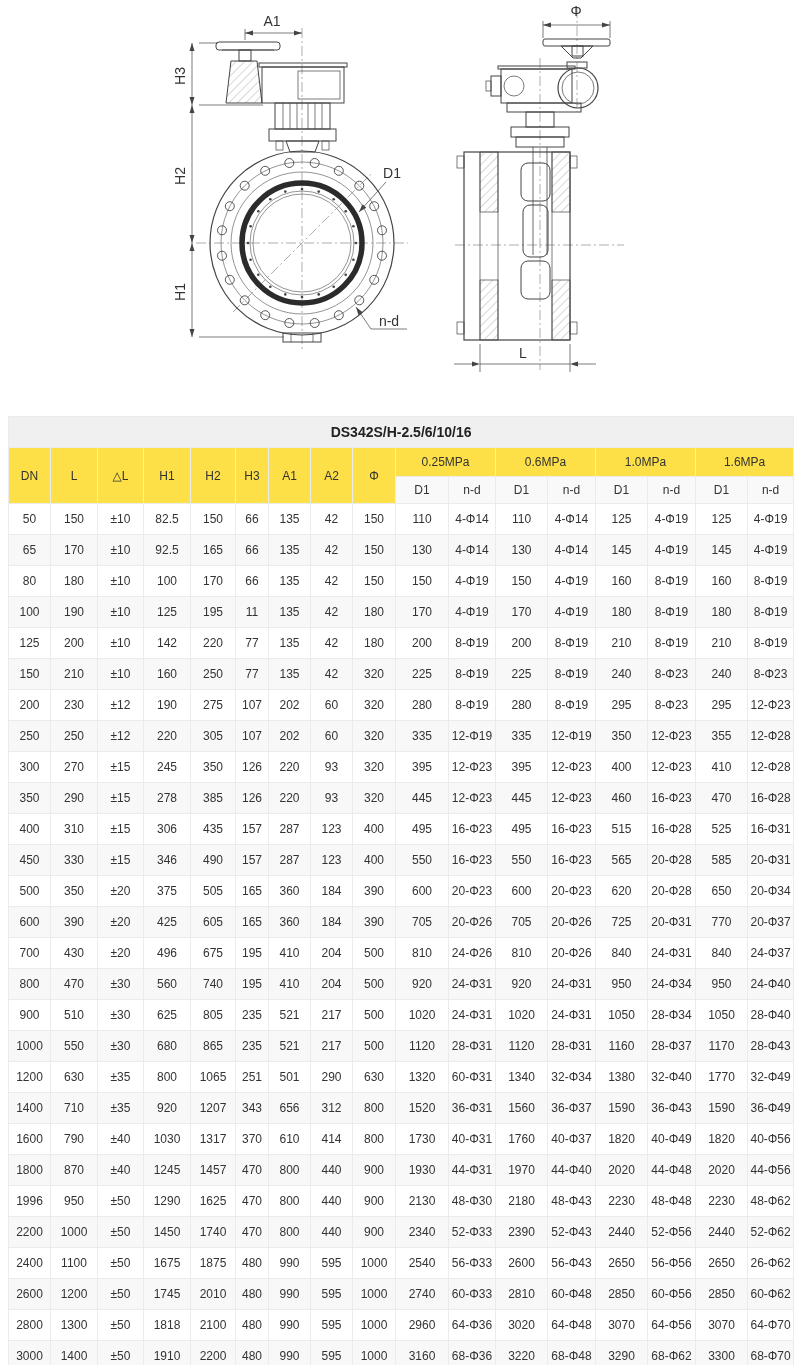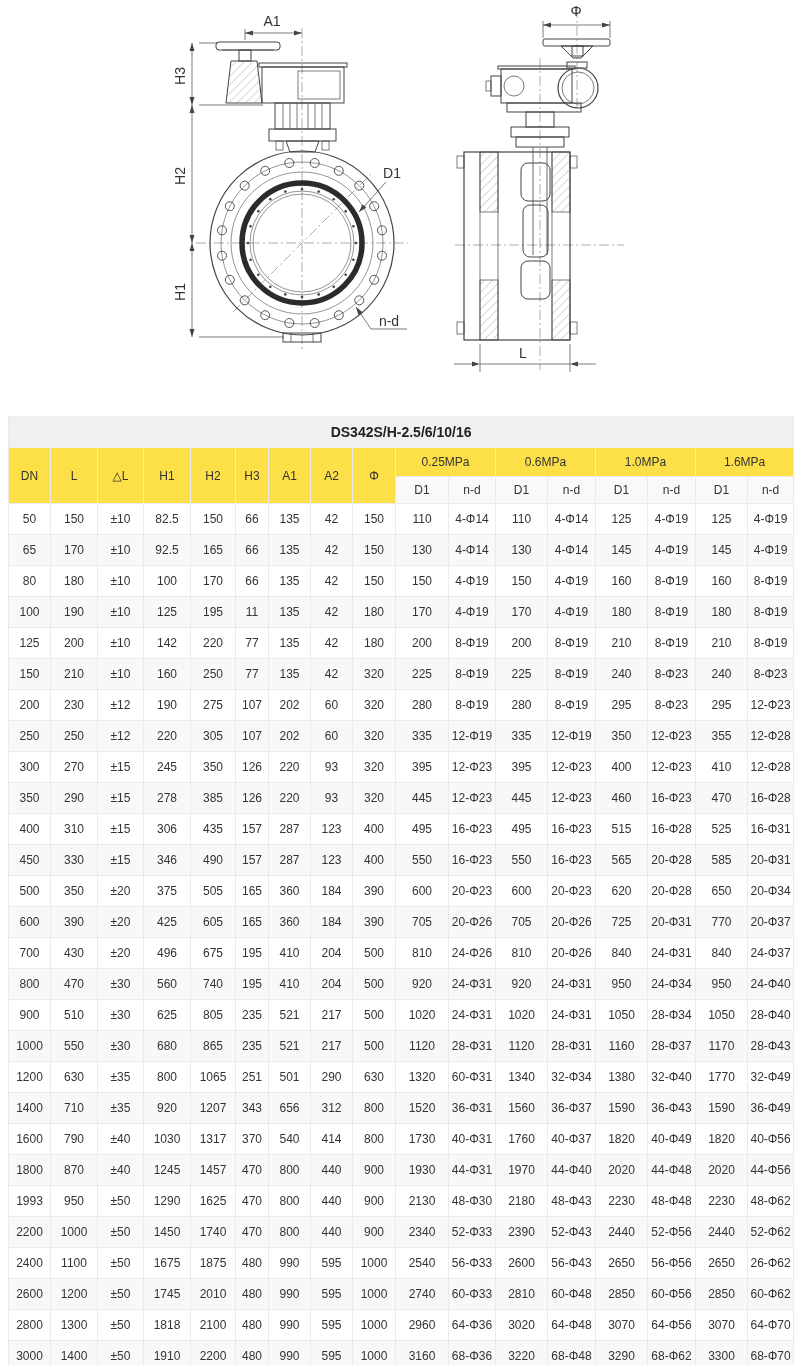--- a/index.html
+++ b/index.html
@@ -668,21 +668,21 @@
           <td>1590</td>
           <td>36-Φ49</td>
         </tr>
         <tr>
           <td>1600</td>
           <td>790</td>
           <td>±40</td>
           <td>1030</td>
           <td>1317</td>
           <td>370</td>
-          <td>540</td>
+          <td>610</td>
           <td>414</td>
           <td>800</td>
           <td>1730</td>
           <td>40-Φ31</td>
           <td>1760</td>
           <td>40-Φ37</td>
           <td>1820</td>
           <td>40-Φ49</td>
           <td>1820</td>
           <td>40-Φ56</td>
@@ -700,21 +700,21 @@
           <td>1930</td>
           <td>44-Φ31</td>
           <td>1970</td>
           <td>44-Φ40</td>
           <td>2020</td>
           <td>44-Φ48</td>
           <td>2020</td>
           <td>44-Φ56</td>
         </tr>
         <tr>
-          <td>1993</td>
+          <td>1996</td>
           <td>950</td>
           <td>±50</td>
           <td>1290</td>
           <td>1625</td>
           <td>470</td>
           <td>800</td>
           <td>440</td>
           <td>900</td>
           <td>2130</td>
           <td>48-Φ30</td>

